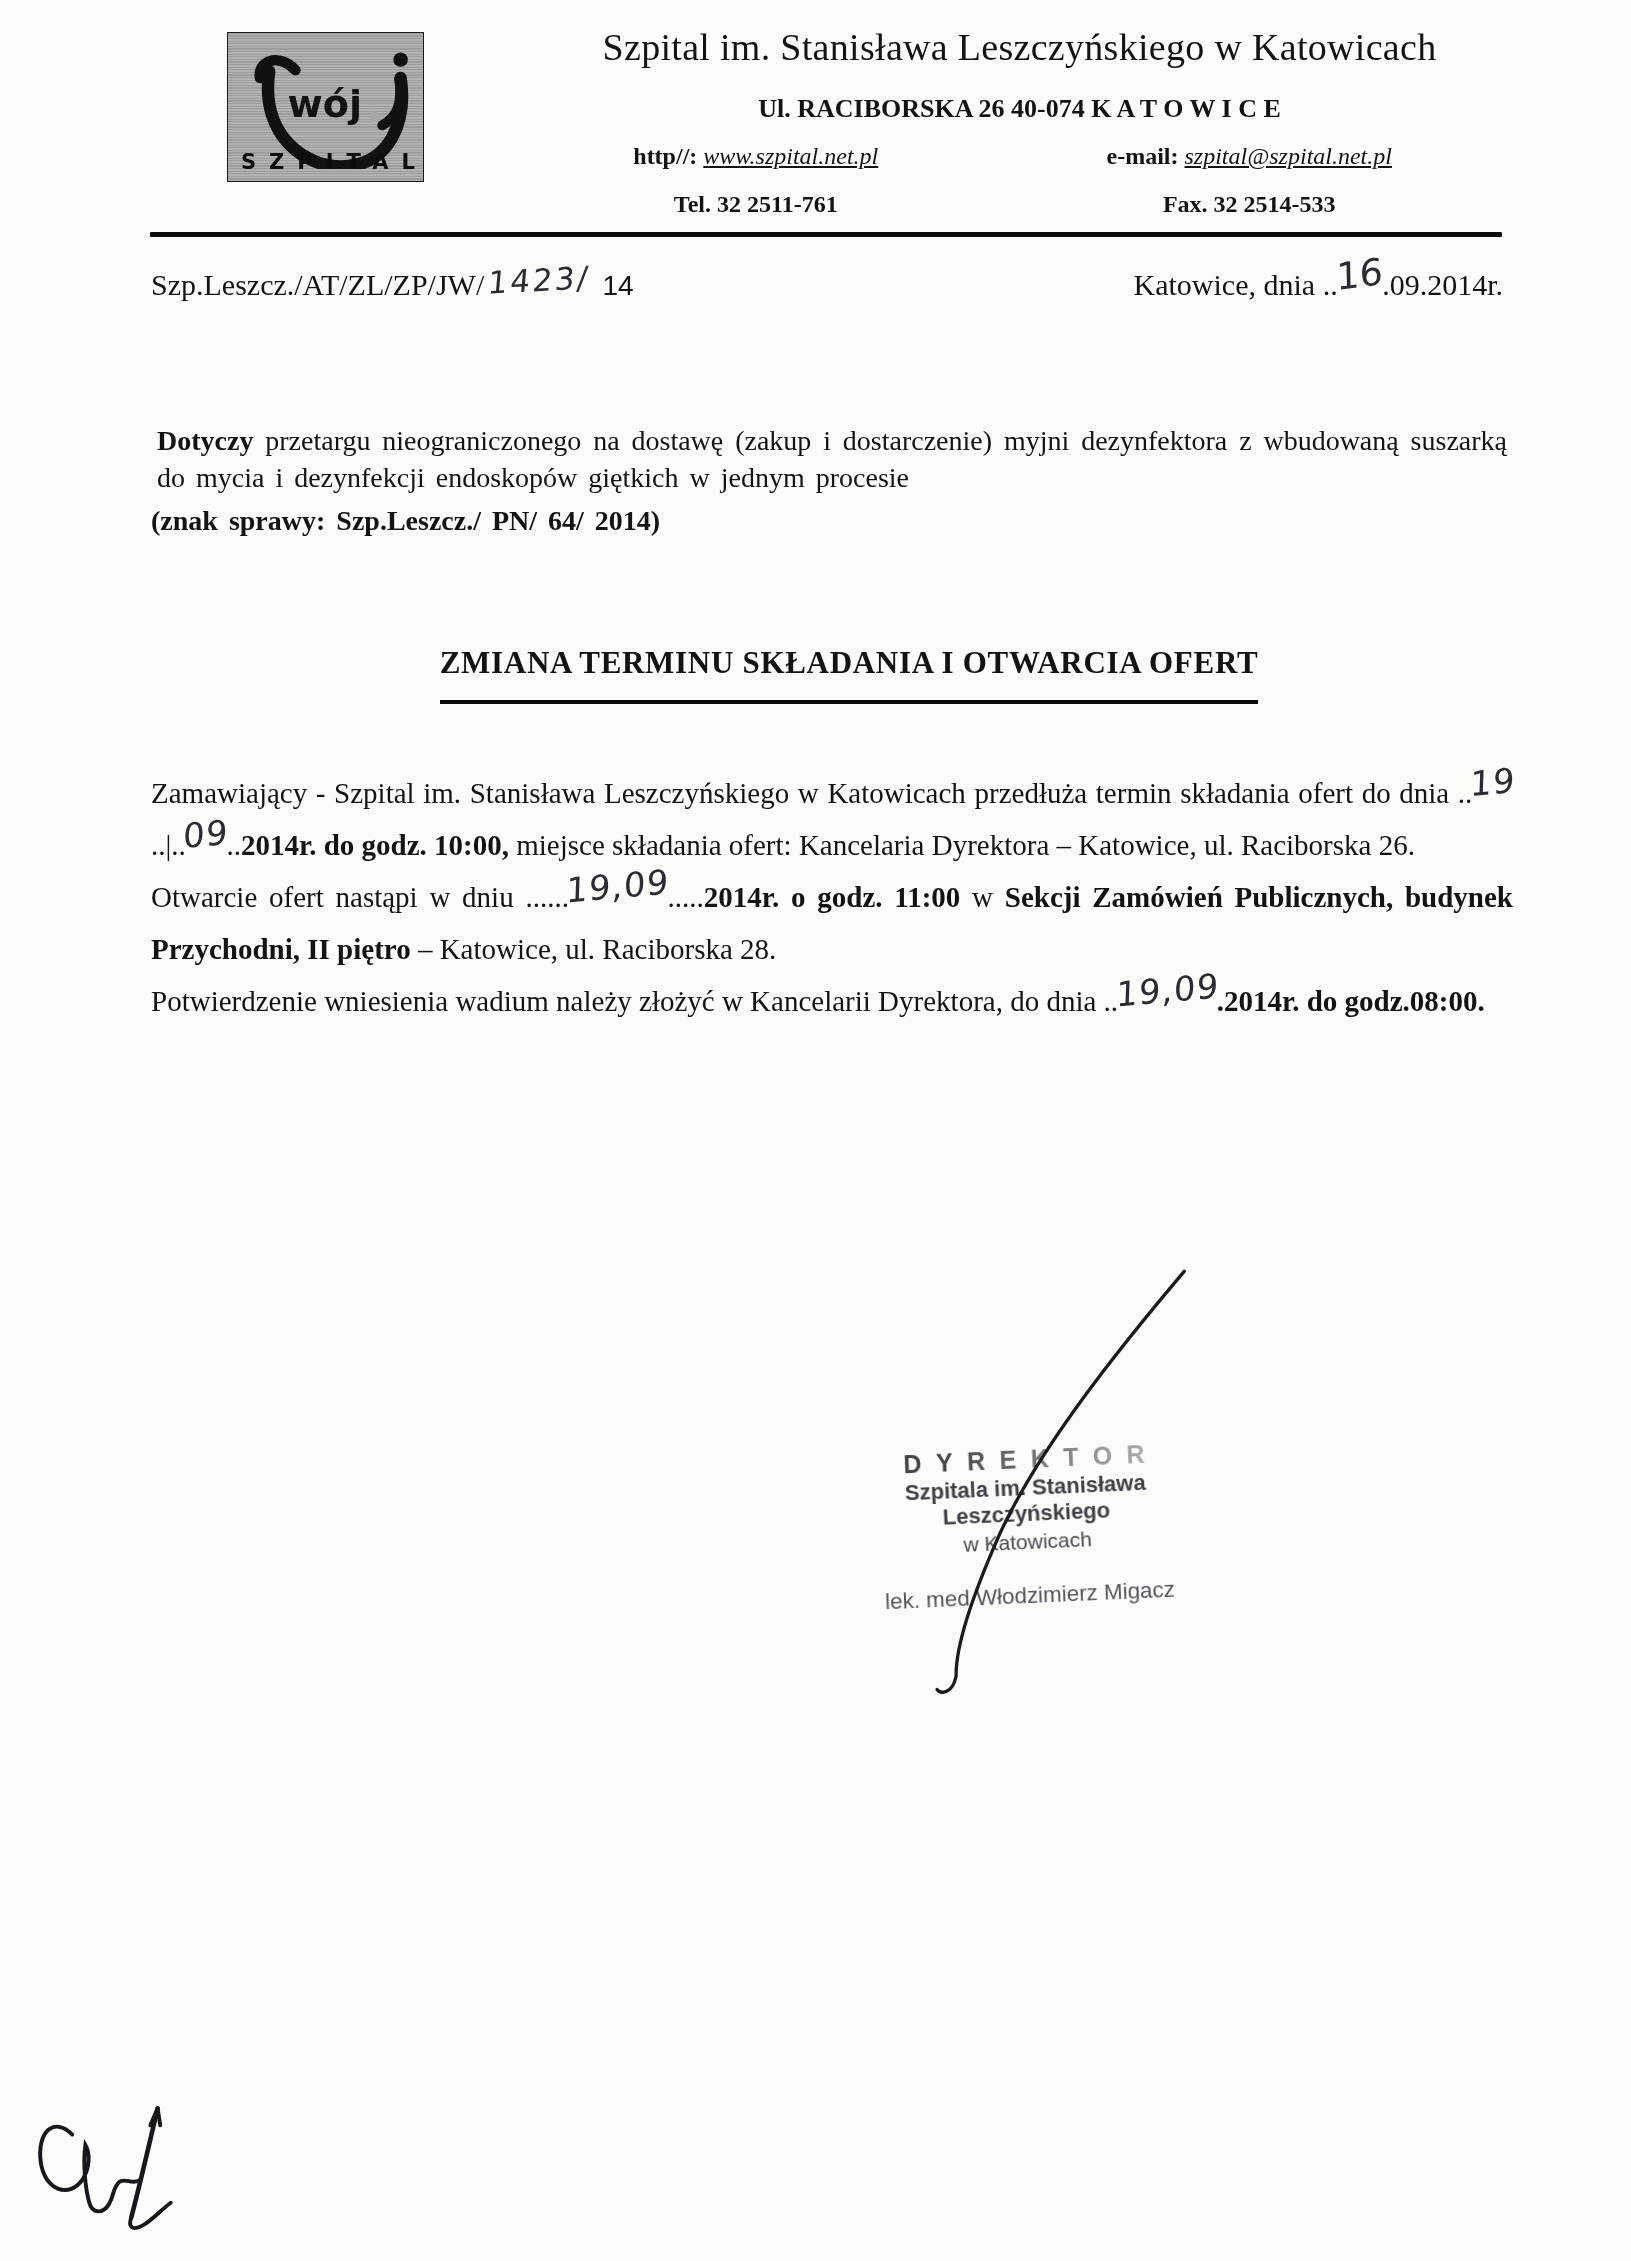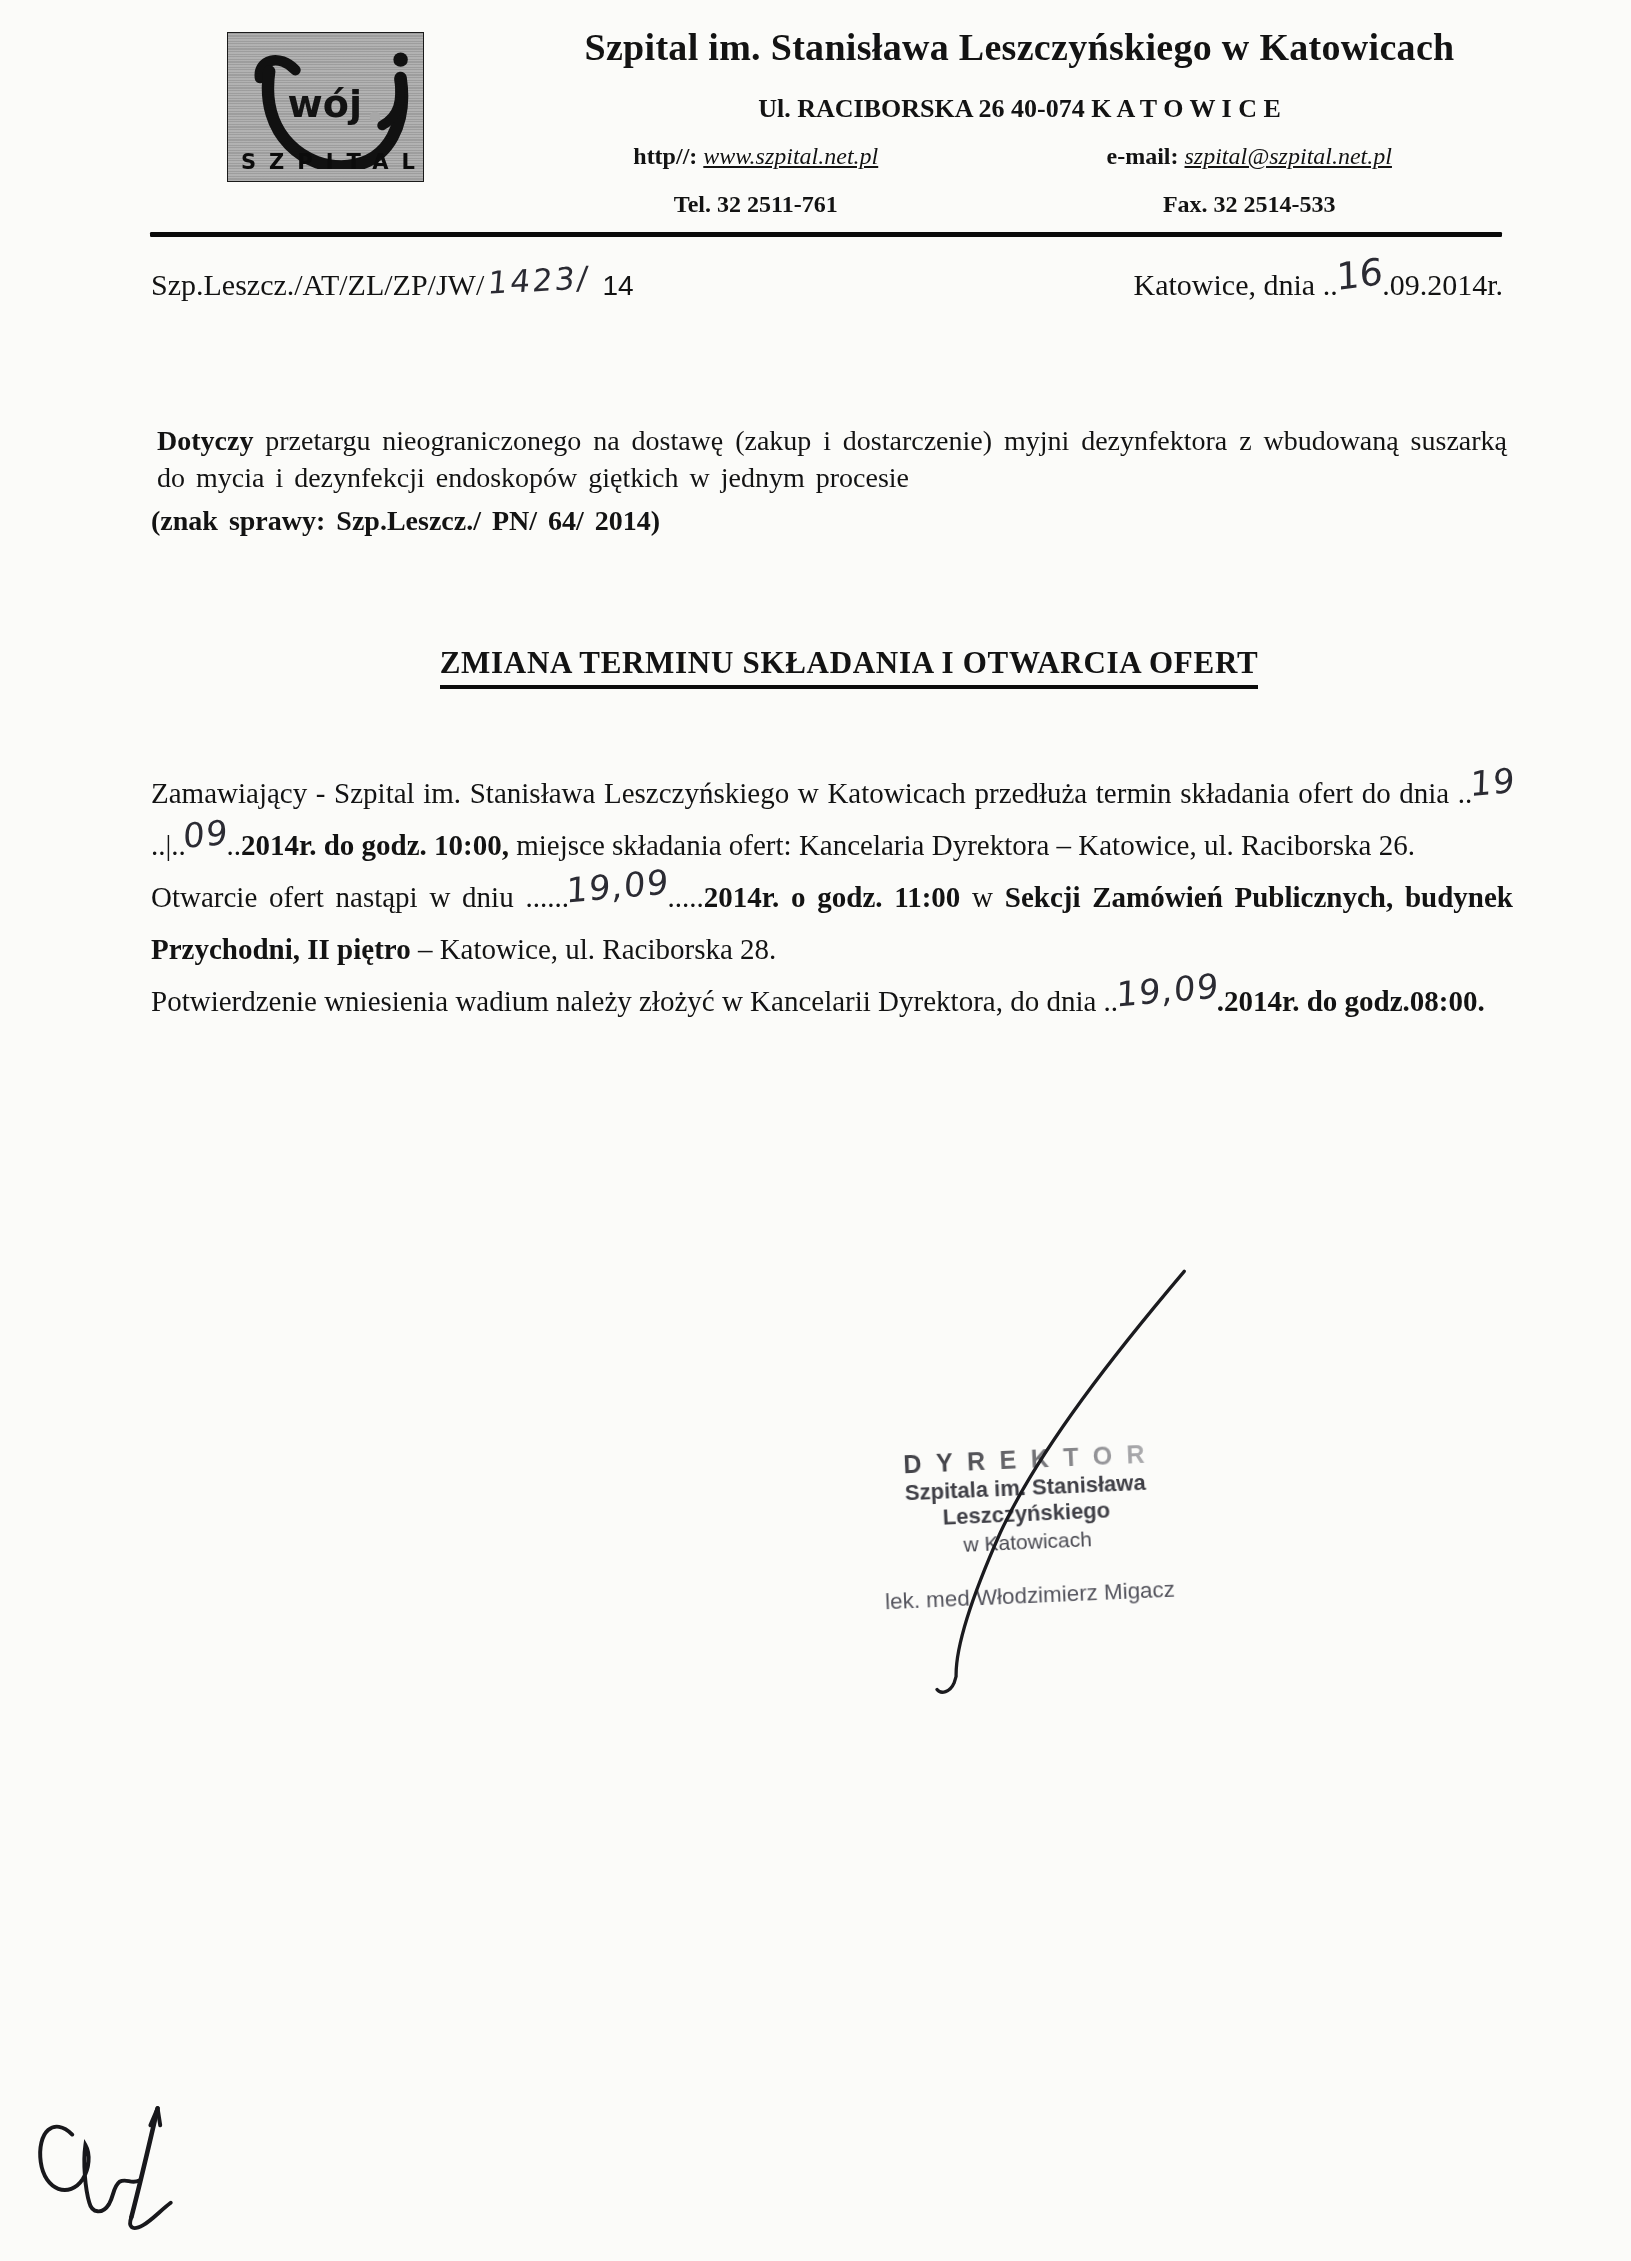--- a/index.html
+++ b/index.html
@@ -20,21 +20,21 @@
   }
   .logo-art{position:absolute;left:6.6px;top:4px;width:184px;height:132px;}
   .logo-word{
     position:absolute;left:0;right:0;bottom:6.6px;text-align:right;
     font-family:"DejaVu Sans","Liberation Sans",sans-serif;
     font-weight:bold;font-size:21px;letter-spacing:13px;color:#0c0c0c;
     text-indent:13px;
   }
   .h-title{
     position:absolute;left:526px;top:25px;width:987px;text-align:center;
-    font-size:38px;font-weight:bold;letter-spacing:0.3px;
+    font-size:38px;font-weight:normal;letter-spacing:0.3px;
   }
   .h-address{
     position:absolute;left:526px;top:94px;width:987px;text-align:center;
     font-size:26px;font-weight:bold;
   }
   .h-row{position:absolute;left:509px;width:987px;display:flex;}
   .h-web{top:143px;font-size:24px;}
   .h-tel{top:191px;font-size:24px;font-weight:bold;}
   .h-col{flex:1;text-align:center;}
   .lbl{font-weight:bold;}
@@ -62,21 +62,21 @@
   .subject{
     position:absolute;left:151px;top:416px;width:1362px;
     font-size:28px;line-height:37px;text-align:justify;word-spacing:4px;
   }
   .subject p{margin:6px;}
   .case-number{font-weight:bold;text-align:left;}
   
   .heading-wrap{position:absolute;left:151px;top:645px;width:1362px;text-align:center;}
   .heading{
     display:inline-block;font-size:31px;font-weight:bold;letter-spacing:0.7px;
-    border-bottom:4px solid #0c0c0c;padding-bottom:4px;margin-left:34px;
+    border-bottom:4px solid #0c0c0c;padding-bottom:19px;margin-left:34px;
   }
   
   .body-text{
     position:absolute;left:151px;top:767px;width:1362px;
     font-size:29px;line-height:52px;text-align:justify;
   }
   .body-text p{margin:0;}
   
   .sig{position:absolute;left:724px;top:1250px;width:789px;height:474px;}
   .stamp{

